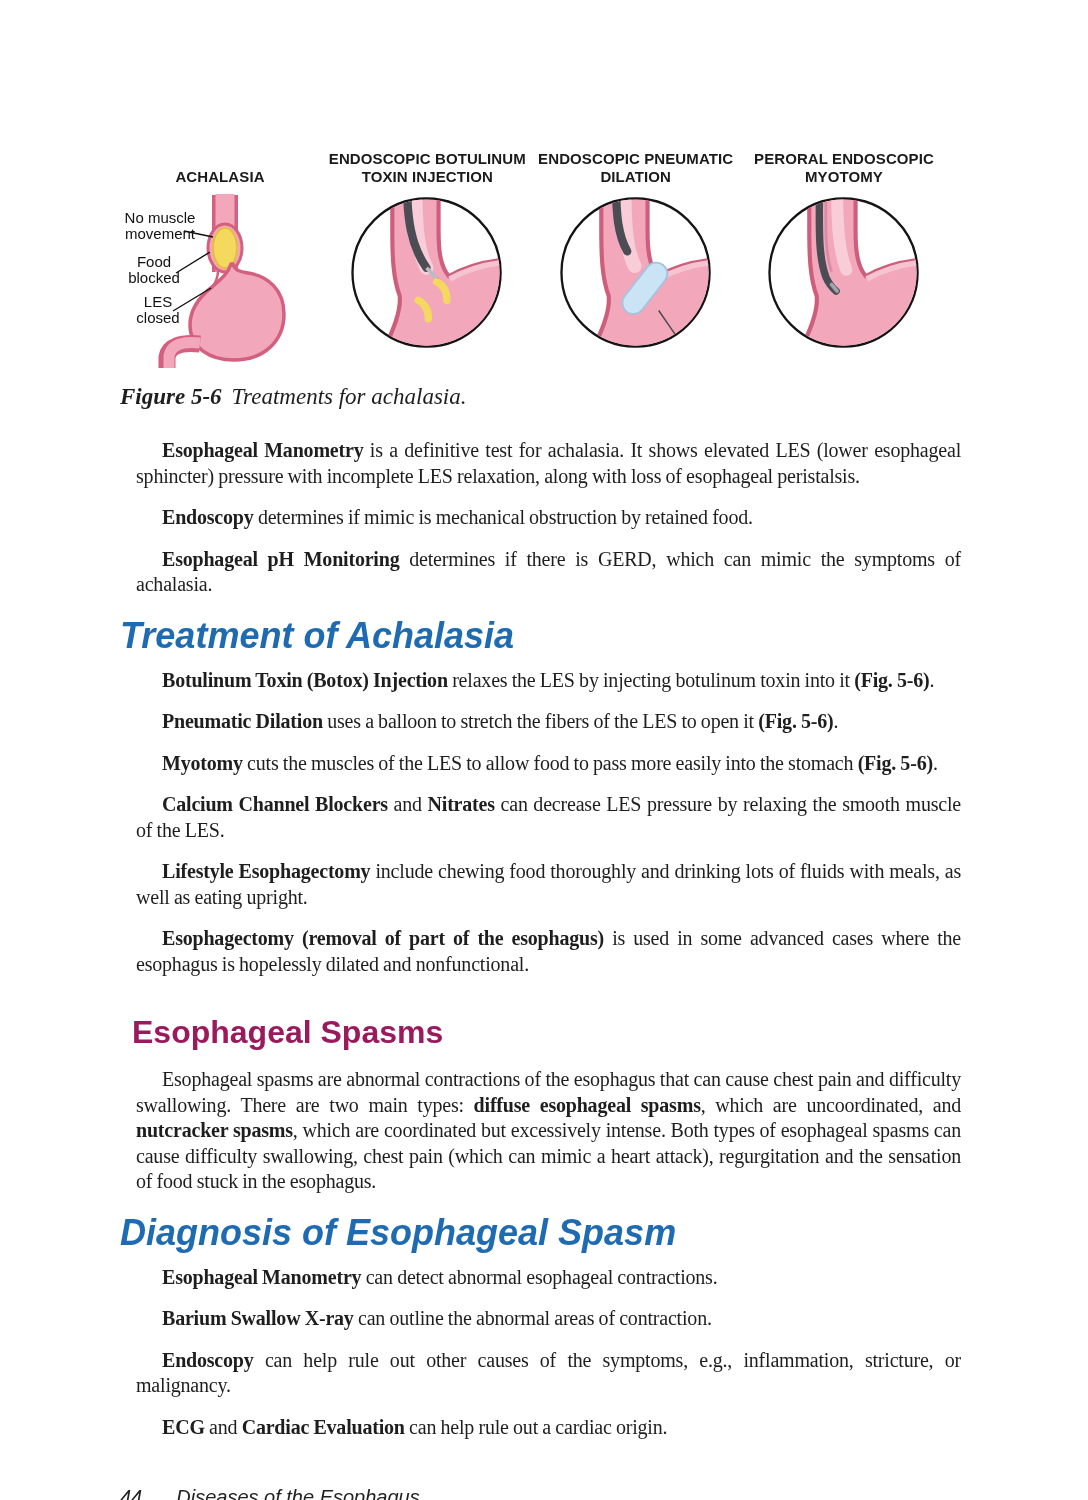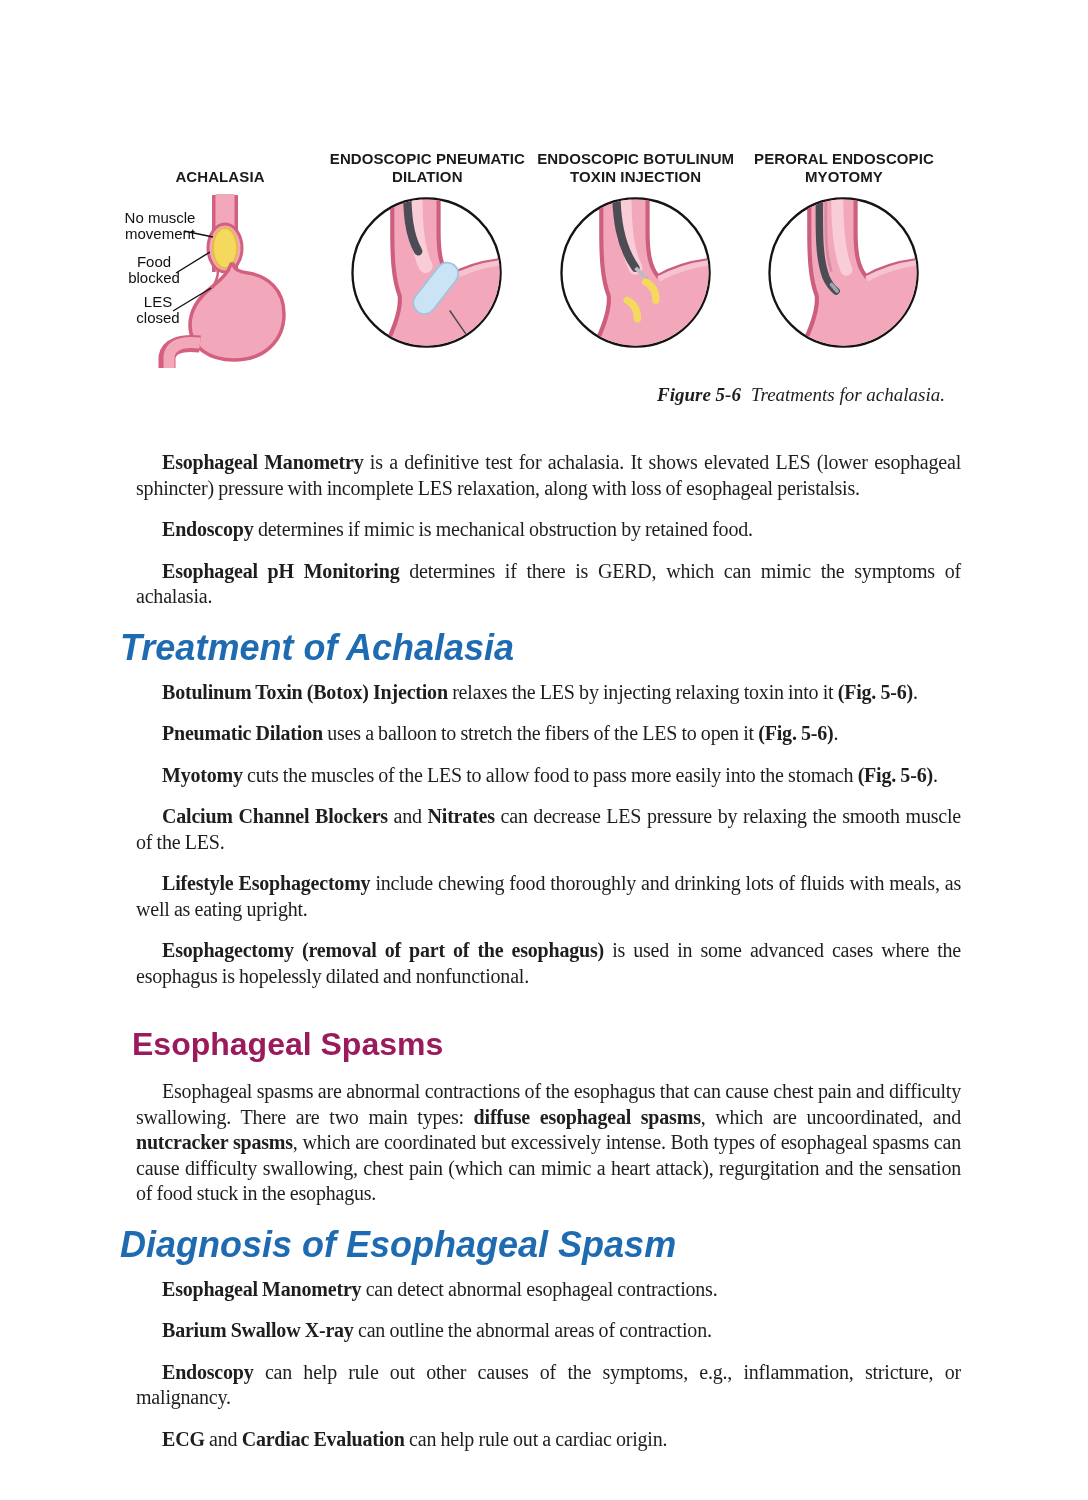--- a/index.html
+++ b/index.html
@@ -31,21 +31,21 @@
   .panel{display:flex;flex-direction:column;align-items:center;}
   .panel-1{width:200px;}
   .panel-2,.panel-3,.panel-4{width:202px;}
   .panel-title{
     font-family:"Liberation Sans", sans-serif;
     font-weight:bold;font-size:15px;line-height:18px;
     color:#1a1a1a;text-align:center;letter-spacing:0.1px;
     height:40px;display:flex;flex-direction:column;justify-content:flex-end;
     margin-bottom:6px;
   }
-  .caption{margin-top:14px;font-size:19px;margin-bottom:44px;text-align:right;}
+  .caption{margin-top:14px;font-size:23px;margin-bottom:28px;}
   .caption .cap-label{font-weight:bold;font-style:italic;margin-right:10px;}
   .caption .cap-text{font-style:italic;}
   
   .body-para{
     margin:16px;width:825px;
     font-size:20px;line-height:25.5px;
     letter-spacing:-0.2px;word-spacing:-0.5px;
     text-align:justify;text-indent:26px;
     color:var(--ink);
   }
@@ -102,20 +102,45 @@
 
           <text class="fig-label" x="40" y="31" text-anchor="middle">No muscle</text>
           <text class="fig-label" x="40" y="47" text-anchor="middle">movement</text>
           <line x1="64" y1="39" x2="93" y2="45" stroke="#111" stroke-width="1.4"></line>
           <text class="fig-label" x="34" y="75" text-anchor="middle">Food</text>
           <text class="fig-label" x="34" y="91" text-anchor="middle">blocked</text>
           <line x1="56" y1="81" x2="90" y2="60" stroke="#111" stroke-width="1.4"></line>
           <text class="fig-label" x="38" y="115" text-anchor="middle">LES</text>
           <text class="fig-label" x="38" y="131" text-anchor="middle">closed</text>
           <line x1="53" y1="119" x2="91" y2="96" stroke="#111" stroke-width="1.4"></line>
+        </svg>
+      </div>
+
+      <div class="panel panel-2">
+        <div class="panel-title">
+          <div>ENDOSCOPIC BOTULINUM</div>
+          <div>TOXIN INJECTION</div>
+        </div>
+        <svg width="162" height="162" viewBox="0 0 175 175">
+          <defs>
+              <clipPath id="c2">
+                <circle cx="87" cy="87" r="79"></circle>
+              </clipPath>
+            </defs>
+          <circle cx="87" cy="87" r="80" fill="#ffffff" stroke="#141414" stroke-width="2.5"></circle>
+          <g clip-path="url(#c2)">
+            <path d="M50 -10 H100 V42 C100 64 102 80 111 91 C126 82 150 74 182 72 L182 182 L36 182 C48 155 60 131 58 112 C51 94 50 70 50 42 Z" fill="var(--stomach-fill)" stroke="#CE5E7D" stroke-width="4.5" stroke-linejoin="round"></path>
+            <path d="M112 94 C128 85 152 77 180 75" stroke="var(--rim-pink)" stroke-width="6" fill="none"></path>
+            <path d="M75 -8 C75 36 77 62 87 82" stroke="var(--lumen-pink)" stroke-width="15" fill="none" stroke-linecap="round"></path>
+            <path d="M66 -8 C66 28 70 58 87 82" stroke="var(--endoscope-gray)" stroke-width="9" fill="none" stroke-linecap="round"></path>
+            <path d="M87 82 L98 93" stroke="#B9BCC4" stroke-width="4" fill="none"></path>
+            <path d="M98 93 L104 99" stroke="#777" stroke-width="2" fill="none"></path>
+            <path d="M98 97 C106 101 109 108 109 117" stroke="var(--food-yellow)" stroke-width="8" fill="none" stroke-linecap="round"></path>
+            <path d="M78 117 C86 121 89 128 89 137" stroke="var(--food-yellow)" stroke-width="8" fill="none" stroke-linecap="round"></path>
+          </g>
         </svg>
       </div>
 
       <div class="panel panel-3">
         <div class="panel-title">
           <div>ENDOSCOPIC PNEUMATIC</div>
           <div>DILATION</div>
         </div>
         <svg width="162" height="162" viewBox="0 0 175 175">
           <defs>
@@ -130,45 +155,20 @@
             <path d="M75 -8 C75 36 77 62 86 80" stroke="var(--lumen-pink)" stroke-width="15" fill="none" stroke-linecap="round"></path>
             <path d="M66 -8 C66 24 68 46 78 64" stroke="var(--endoscope-gray)" stroke-width="9" fill="none" stroke-linecap="round"></path>
             <line x1="112" y1="128" x2="130" y2="154" stroke="#4A4A50" stroke-width="1.6"></line>
             <g transform="rotate(38 97 104)">
               <rect x="85" y="72" width="24" height="64" rx="12" fill="var(--balloon-blue)" stroke="#A3C4DB" stroke-width="2"></rect>
             </g>
           </g>
         </svg>
       </div>
 
-      <div class="panel panel-2">
-        <div class="panel-title">
-          <div>ENDOSCOPIC BOTULINUM</div>
-          <div>TOXIN INJECTION</div>
-        </div>
-        <svg width="162" height="162" viewBox="0 0 175 175">
-          <defs>
-              <clipPath id="c2">
-                <circle cx="87" cy="87" r="79"></circle>
-              </clipPath>
-            </defs>
-          <circle cx="87" cy="87" r="80" fill="#ffffff" stroke="#141414" stroke-width="2.5"></circle>
-          <g clip-path="url(#c2)">
-            <path d="M50 -10 H100 V42 C100 64 102 80 111 91 C126 82 150 74 182 72 L182 182 L36 182 C48 155 60 131 58 112 C51 94 50 70 50 42 Z" fill="var(--stomach-fill)" stroke="#CE5E7D" stroke-width="4.5" stroke-linejoin="round"></path>
-            <path d="M112 94 C128 85 152 77 180 75" stroke="var(--rim-pink)" stroke-width="6" fill="none"></path>
-            <path d="M75 -8 C75 36 77 62 87 82" stroke="var(--lumen-pink)" stroke-width="15" fill="none" stroke-linecap="round"></path>
-            <path d="M66 -8 C66 28 70 58 87 82" stroke="var(--endoscope-gray)" stroke-width="9" fill="none" stroke-linecap="round"></path>
-            <path d="M87 82 L98 93" stroke="#B9BCC4" stroke-width="4" fill="none"></path>
-            <path d="M98 93 L104 99" stroke="#777" stroke-width="2" fill="none"></path>
-            <path d="M98 97 C106 101 109 108 109 117" stroke="var(--food-yellow)" stroke-width="8" fill="none" stroke-linecap="round"></path>
-            <path d="M78 117 C86 121 89 128 89 137" stroke="var(--food-yellow)" stroke-width="8" fill="none" stroke-linecap="round"></path>
-          </g>
-        </svg>
-      </div>
-
       <div class="panel panel-4">
         <div class="panel-title">
           <div>PERORAL ENDOSCOPIC</div>
           <div>MYOTOMY</div>
         </div>
         <svg width="162" height="162" viewBox="0 0 175 175">
           <defs>
               <clipPath id="c4">
                 <circle cx="87" cy="87" r="79"></circle>
               </clipPath>
@@ -189,21 +189,21 @@
     <div class="caption">
       <span class="cap-label">Figure 5-6</span><span class="cap-text">Treatments for achalasia.</span>
     </div>
   </div>
 
   <div id="sections">
       <p class="body-para"><b>Esophageal Manometry</b><span> is a definitive test for achalasia. It shows elevated LES (lower esophageal sphincter) pressure with incomplete LES relaxation, along with loss of esophageal peristalsis.</span></p>
       <p class="body-para"><b>Endoscopy</b><span> determines if mimic is mechanical obstruction by retained food.</span></p>
       <p class="body-para"><b>Esophageal pH Monitoring</b><span> determines if there is GERD, which can mimic the symptoms of achalasia.</span></p>
       <div class="h-blue">Treatment of Achalasia</div>
-      <p class="body-para"><b>Botulinum Toxin (Botox) Injection</b><span> relaxes the LES by injecting relaxing toxin into it </span><b>(Fig. 5-6)</b><span>.</span></p>
+      <p class="body-para"><b>Botulinum Toxin (Botox) Injection</b><span> relaxes the LES by injecting botulinum toxin into it </span><b>(Fig. 5-6)</b><span>.</span></p>
       <p class="body-para"><b>Pneumatic Dilation</b><span> uses a balloon to stretch the fibers of the LES to open it </span><b>(Fig. 5-6)</b><span>.</span></p>
       <p class="body-para"><b>Myotomy</b><span> cuts the muscles of the LES to allow food to pass more easily into the stomach </span><b>(Fig. 5-6)</b><span>.</span></p>
       <p class="body-para"><b>Calcium Channel Blockers</b><span> and </span><b>Nitrates</b><span> can decrease LES pressure by relaxing the smooth muscle of the LES.</span></p>
       <p class="body-para"><b>Lifestyle Esophagectomy</b><span> include chewing food thoroughly and drinking lots of fluids with meals, as well as eating upright.</span></p>
       <p class="body-para"><b>Esophagectomy (removal of part of the esophagus)</b><span> is used in some advanced cases where the esophagus is hopelessly dilated and nonfunctional.</span></p>
       <div class="h-maroon">Esophageal Spasms</div>
       <p class="body-para"><span>Esophageal spasms are abnormal contractions of the esophagus that can cause chest pain and difficulty swallowing. There are two main types: </span><b>diffuse esophageal spasms</b><span>, which are uncoordinated, and </span><b>nutcracker spasms</b><span>, which are coordinated but excessively intense. Both types of esophageal spasms can cause difficulty swallowing, chest pain (which can mimic a heart attack), regurgitation and the sensation of food stuck in the esophagus.</span></p>
       <div class="h-blue">Diagnosis of Esophageal Spasm</div>
       <p class="body-para"><b>Esophageal Manometry</b><span> can detect abnormal esophageal contractions.</span></p>
       <p class="body-para"><b>Barium Swallow X-ray</b><span> can outline the abnormal areas of contraction.</span></p>

